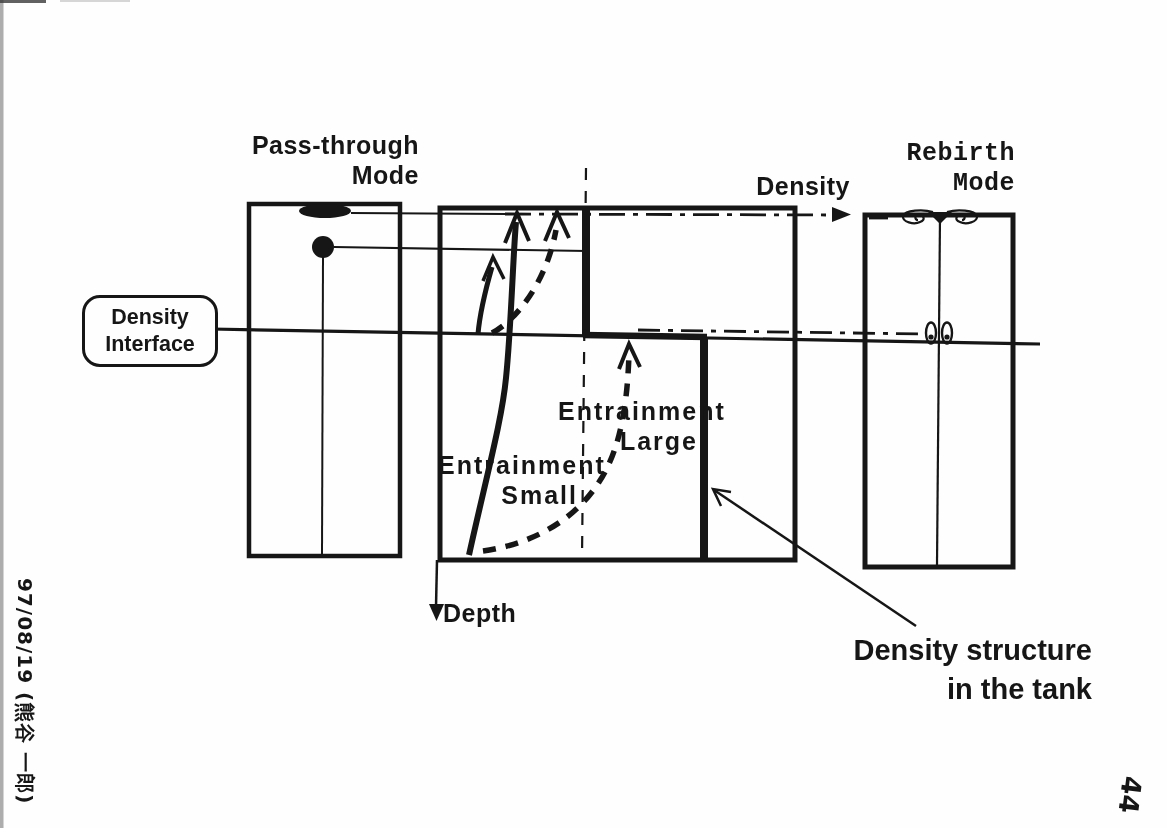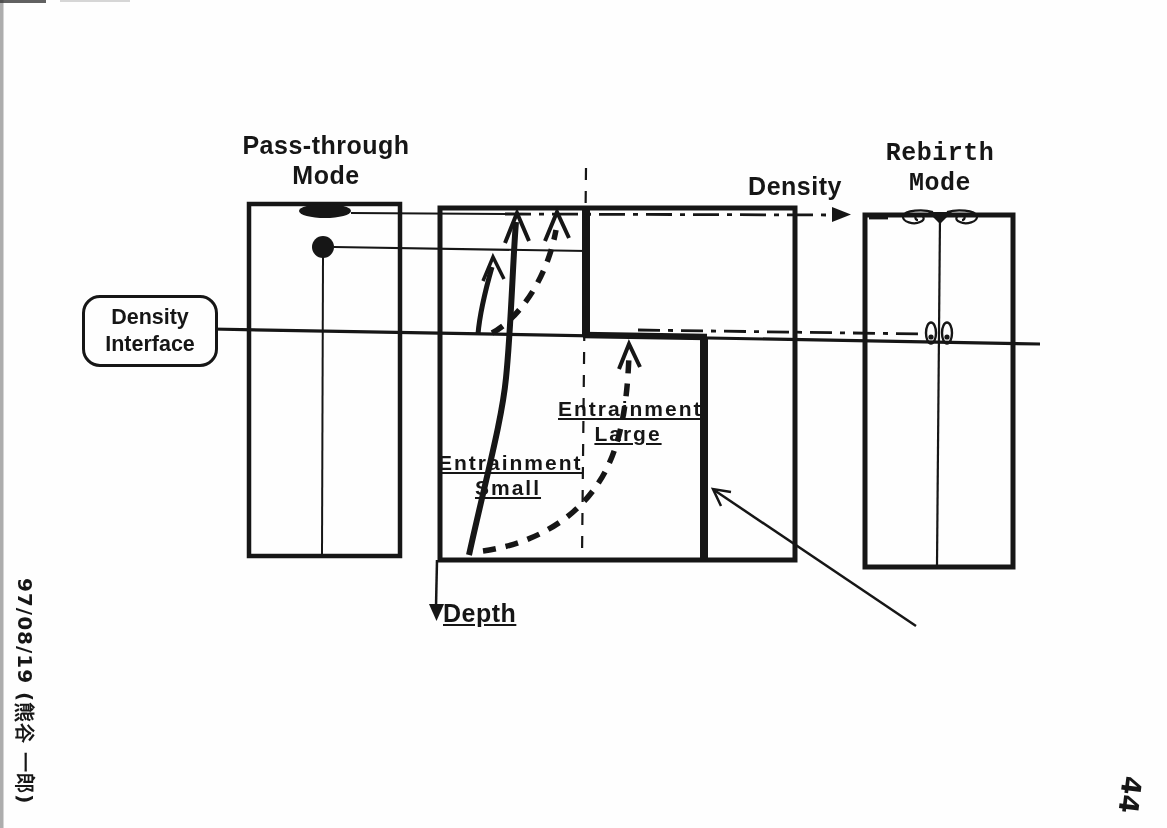--- a/index.html
+++ b/index.html
@@ -11,24 +11,24 @@
     font-family:"Liberation Sans", sans-serif;
     color:#161616;
   }
   .page svg{position:absolute;left:0;top:0;}
   .label{
     position:absolute;
     white-space:pre-line;
     color:#161616;
     font-weight:600;
   }
-  .center{text-align:center;}
+  .center{text-align:right;}
   .mode-title{font-size:25px;line-height:1.2;letter-spacing:.5px;}
   .axis-label{font-size:25px;letter-spacing:.5px;}
-  .entrain{font-size:21px;letter-spacing:2px;line-height:1.18;text-decoration:underline;}
+  .entrain{font-size:25px;letter-spacing:2px;line-height:1.18;}
   .callout{
     position:absolute;
     left:82px;top:295px;width:130px;height:66px;
     border:3.5px solid #161616;border-radius:18px;
     background:#fefefe;
     display:flex;align-items:center;justify-content:center;
     font-size:21.5px;font-weight:600;line-height:1.25;
     white-space:pre-line;text-align:center;
   }
   .structure{font-size:29px;line-height:1.35;}
@@ -117,26 +117,28 @@
 Mode</div>
 
   <div class="label center mode-title" style="left:865px;top:139px;width:150px;font-family:Liberation Mono, monospace;">Rebirth
 Mode</div>
 
   <div class="callout">Density
 Interface</div>
 
   <div class="label center axis-label" style="left:740px;top:172px;width:110px;">Density</div>
 
-  <div class="label axis-label" style="left:443px;top:599px;text-decoration:underline;">Depth</div>
+  <div class="label axis-label" style="left:443px;top:599px;">Depth</div>
 
   <div class="label center entrain" style="left:438px;top:451px;width:140px;">Entrainment
 Small</div>
 
   <div class="label center entrain" style="left:558px;top:397px;width:140px;">Entrainment
 Large</div>
 
+  <div class="label center structure" style="left:788px;top:631px;width:304px;">Density structure
+in the tank</div>
 
   <div class="handwriting">97/08/19 (熊谷 一郎)</div>
 
   <div class="pagenum">44</div>
 
 </div>
 
 </body></html>

